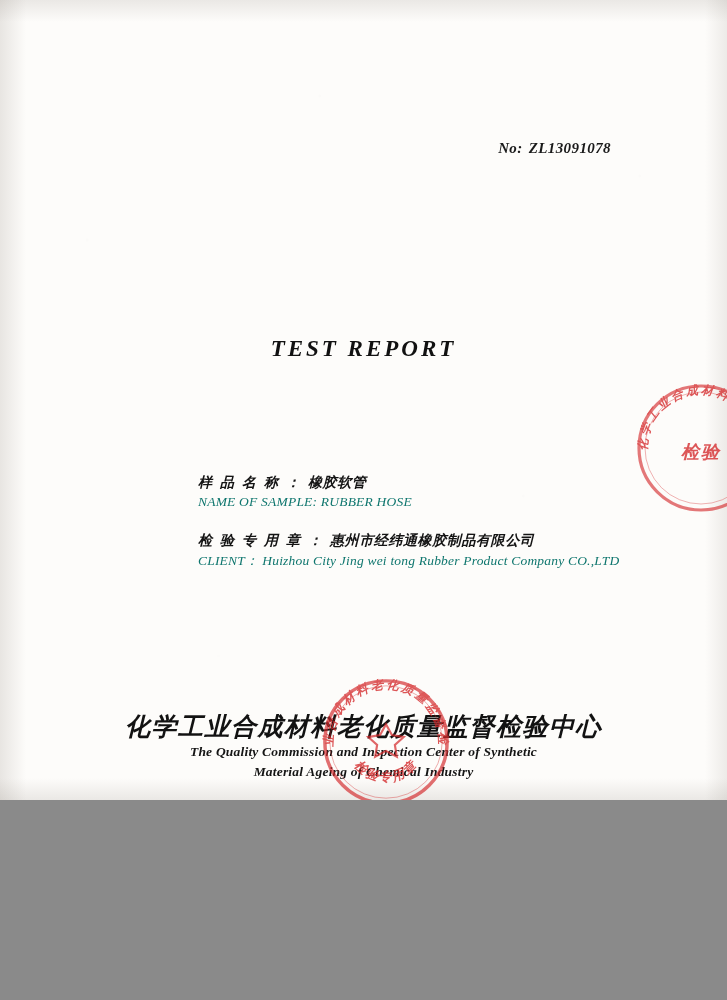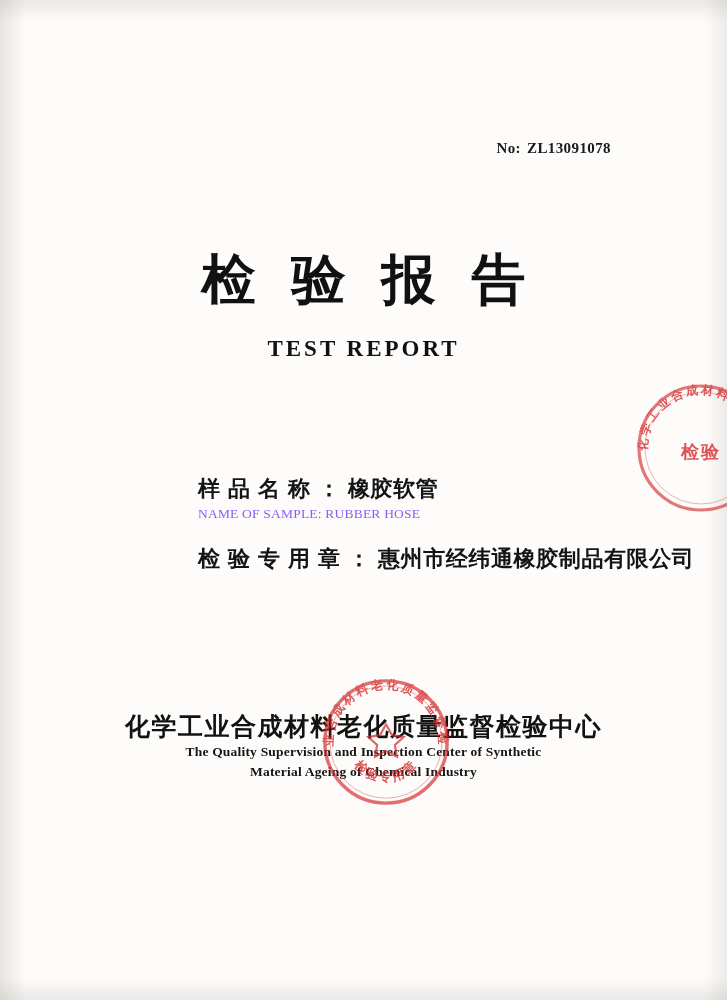--- a/index.html
+++ b/index.html
@@ -3,25 +3,26 @@
 <meta charset="utf-8">
 <style>
   html, body {
     margin: 0;
     padding: 0;
     background: #8a8a8a;
   }
   .page {
     position: relative;
     width: 727px;
-    height: 1000px;
+    height: 800px;
     background: #fdfcfa;
     overflow: hidden;
     font-family: "Liberation Serif", serif;
     color: #1a1a1a;
+    font-style: italic;
   }
   
   .paper-texture {
     position: absolute;
     inset: 0;
     background:
       linear-gradient(90deg, rgba(120,110,100,0.16) 0px, rgba(255,255,255,0) 26px),
       linear-gradient(270deg, rgba(120,110,100,0.12) 0px, rgba(255,255,255,0) 22px),
       linear-gradient(180deg, rgba(120,110,100,0.14) 0px, rgba(255,255,255,0) 22px),
       linear-gradient(0deg, rgba(120,110,100,0.14) 0px, rgba(255,255,255,0) 22px);
@@ -76,32 +77,32 @@
   }
 
   .fields {
     position: absolute;
     top: 474px;
     left: 198px;
     width: 460px;
   }
   .field-row { margin-bottom: 22px; }
   .field-cn {
-    font-size: 22px;
+    font-size: 14px;
     font-weight: 700;
     color: #141414;
     white-space: nowrap;
     letter-spacing: 0.5px;
   }
   .field-cn .lbl { letter-spacing: 8px; }
   .field-cn .val { font-weight: 700; letter-spacing: 0.6px; }
   .field-en {
     font-size: 13.5px;
     letter-spacing: 0.2px;
-    color: #8b5cf6;
+    color: #0f766e;
     margin-top: 2px;
     white-space: nowrap;
   }
 
   .footer-cn {
     position: absolute;
     top: 710px;
     left: 0;
     width: 727px;
     text-align: center;
@@ -148,43 +149,43 @@
 
 <div class="page">
 
   <div class="paper-texture"></div>
   <div class="paper-noise"></div>
 
   <div class="doc-number">
     <span class="label">No:</span><span class="value">ZL13091078</span>
   </div>
 
-  <div class="title-cn">检验报告</div>
   <div class="title-en">TEST   REPORT</div>
 
   <div class="fields">
 
     <div class="field-row">
       <div class="field-cn">
         <span class="lbl">样品名称：</span><span class="val">橡胶软管</span>
       </div>
       <div class="field-en">NAME OF SAMPLE: RUBBER    HOSE</div>
     </div>
 
     <div class="field-row">
       <div class="field-cn">
         <span class="lbl">检验专用章：</span><span class="val">惠州市经纬通橡胶制品有限公司</span>
       </div>
+      <div class="field-en">CLIENT： Huizhou City Jing wei tong Rubber Product Company CO.,LTD</div>
     </div>
 
 
   </div>
 
   <div class="footer-cn">化学工业合成材料老化质量监督检验中心</div>
-  <div class="footer-en1">The Quality Supervision and Inspection Center of Synthetic</div>
+  <div class="footer-en1">The Quality Commission and Inspection Center of Synthetic</div>
   <div class="footer-en2">Material Ageing of Chemical Industry</div>
 
   <div class="seal seal-center">
     <svg viewBox="0 0 140 140" xmlns="http://www.w3.org/2000/svg">
       <defs>
         <path id="sealArcCenter" d="M 70,70 m -54,0 a 54,54 0 1 1 108,0" fill="none"></path>
         <path id="sealArcCenterBottom" d="M 70,70 m -40,0 a 40,40 0 1 0 80,0" fill="none"></path>
       </defs>
       <circle cx="70" cy="70" r="62" fill="none" stroke="#d4282a" stroke-width="3.5" opacity="0.85"></circle>
       <circle cx="70" cy="70" r="57" fill="none" stroke="#d4282a" stroke-width="1" opacity="0.5"></circle>

